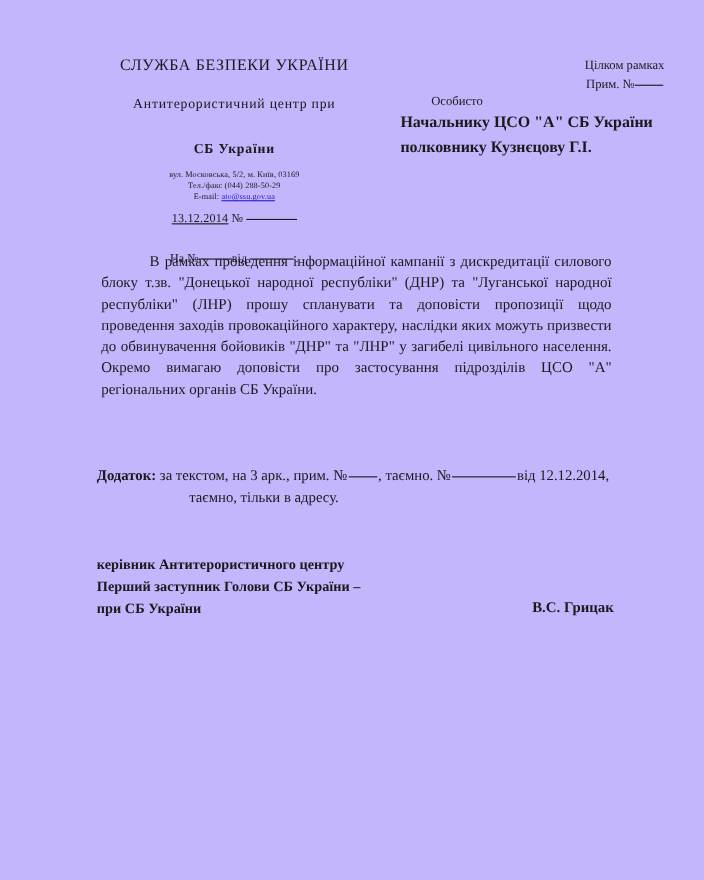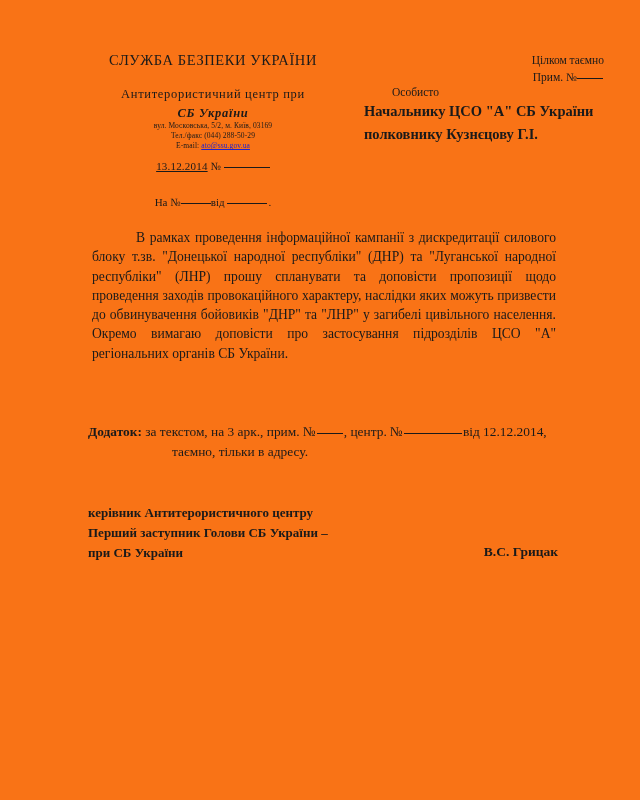--- a/index.html
+++ b/index.html
@@ -12,21 +12,21 @@
     height: 800px;
     position: relative;
     font-family: "Liberation Serif", "DejaVu Serif", serif;
     color: #1a1a1a;
     overflow: hidden;
   }
   .page {
     position: relative;
     width: 640px;
     height: 800px;
-    background: #f97316;
+    background: #c4b5fd;
   }
 
   
   .header {
     position: absolute;
     left: 0;
     top: 52px;
     width: 640px;
   }
   .org-block {
@@ -45,27 +45,27 @@
     font-weight: normal;
     font-size: 12.5px;
     letter-spacing: 0.7px;
     margin-top: 18px;
     white-space: nowrap;
   }
   .org-line3 {
     font-weight: bold;
     font-size: 12.5px;
     letter-spacing: 0.7px;
-    margin-top: 4px;
-    white-space: nowrap;
-    font-style: italic;
+    margin-top: 26px;
+    white-space: nowrap;
   }
   .addr {
     font-size: 7.5px;
     line-height: 1.35;
+    margin-top: 11px;
     letter-spacing: 0.1px;
   }
   .addr .email-label { letter-spacing: 0.1px; }
   .email-link {
     color: #2222cc;
     text-decoration: underline;
   }
 
   .refline {
     margin-top: 9px;
@@ -232,39 +232,39 @@
         <span class="dateval">13.12.2014</span>
         <span>№</span><span class="rule-short"></span>
       </div>
 
       <div class="refline2">
         <span>На №</span><span class="rule-xs"></span><span>від</span><span class="rule-sm"></span><span>.</span>
       </div>
     </div>
 
     <div class="secrecy">
-      <div>Цілком таємно</div>
+      <div>Цілком рамках</div>
       <div>
         <span>Прим. №</span><span class="rule-copy"></span>
       </div>
     </div>
   </div>
 
   <div class="addressee">
     <div class="addressee-personal">Особисто</div>
     <div class="addressee-line">Начальнику ЦСО "А" СБ України</div>
     <div class="addressee-line">полковнику Кузнєцову Г.І.</div>
   </div>
 
   <div class="body-text">В рамках проведення інформаційної кампанії з дискредитації силового блоку т.зв. "Донецької народної республіки" (ДНР) та "Луганської народної республіки" (ЛНР) прошу спланувати та доповісти пропозиції щодо проведення заходів провокаційного характеру, наслідки яких можуть призвести до обвинувачення бойовиків "ДНР" та "ЛНР" у загибелі цивільного населення. Окремо вимагаю доповісти про застосування підрозділів ЦСО "А" регіональних органів СБ України.</div>
 
   <div class="attachment">
     <div>
       <b>Додаток:</b>
-      <span>за текстом, на 3 арк., прим. №</span><span class="rule-a"></span><span>, центр. №</span><span class="rule-b"></span><span>від 12.12.2014,</span>
+      <span>за текстом, на 3 арк., прим. №</span><span class="rule-a"></span><span>, таємно. №</span><span class="rule-b"></span><span>від 12.12.2014,</span>
     </div>
     <div class="attach-second">таємно, тільки в адресу.</div>
   </div>
 
   <div class="signature">
     <div>керівник Антитерористичного центру</div>
     <div>Перший заступник Голови СБ України –</div>
     <div class="sig-row">
       <span>при СБ України</span>
       <span class="sig-name">В.С. Грицак</span>

